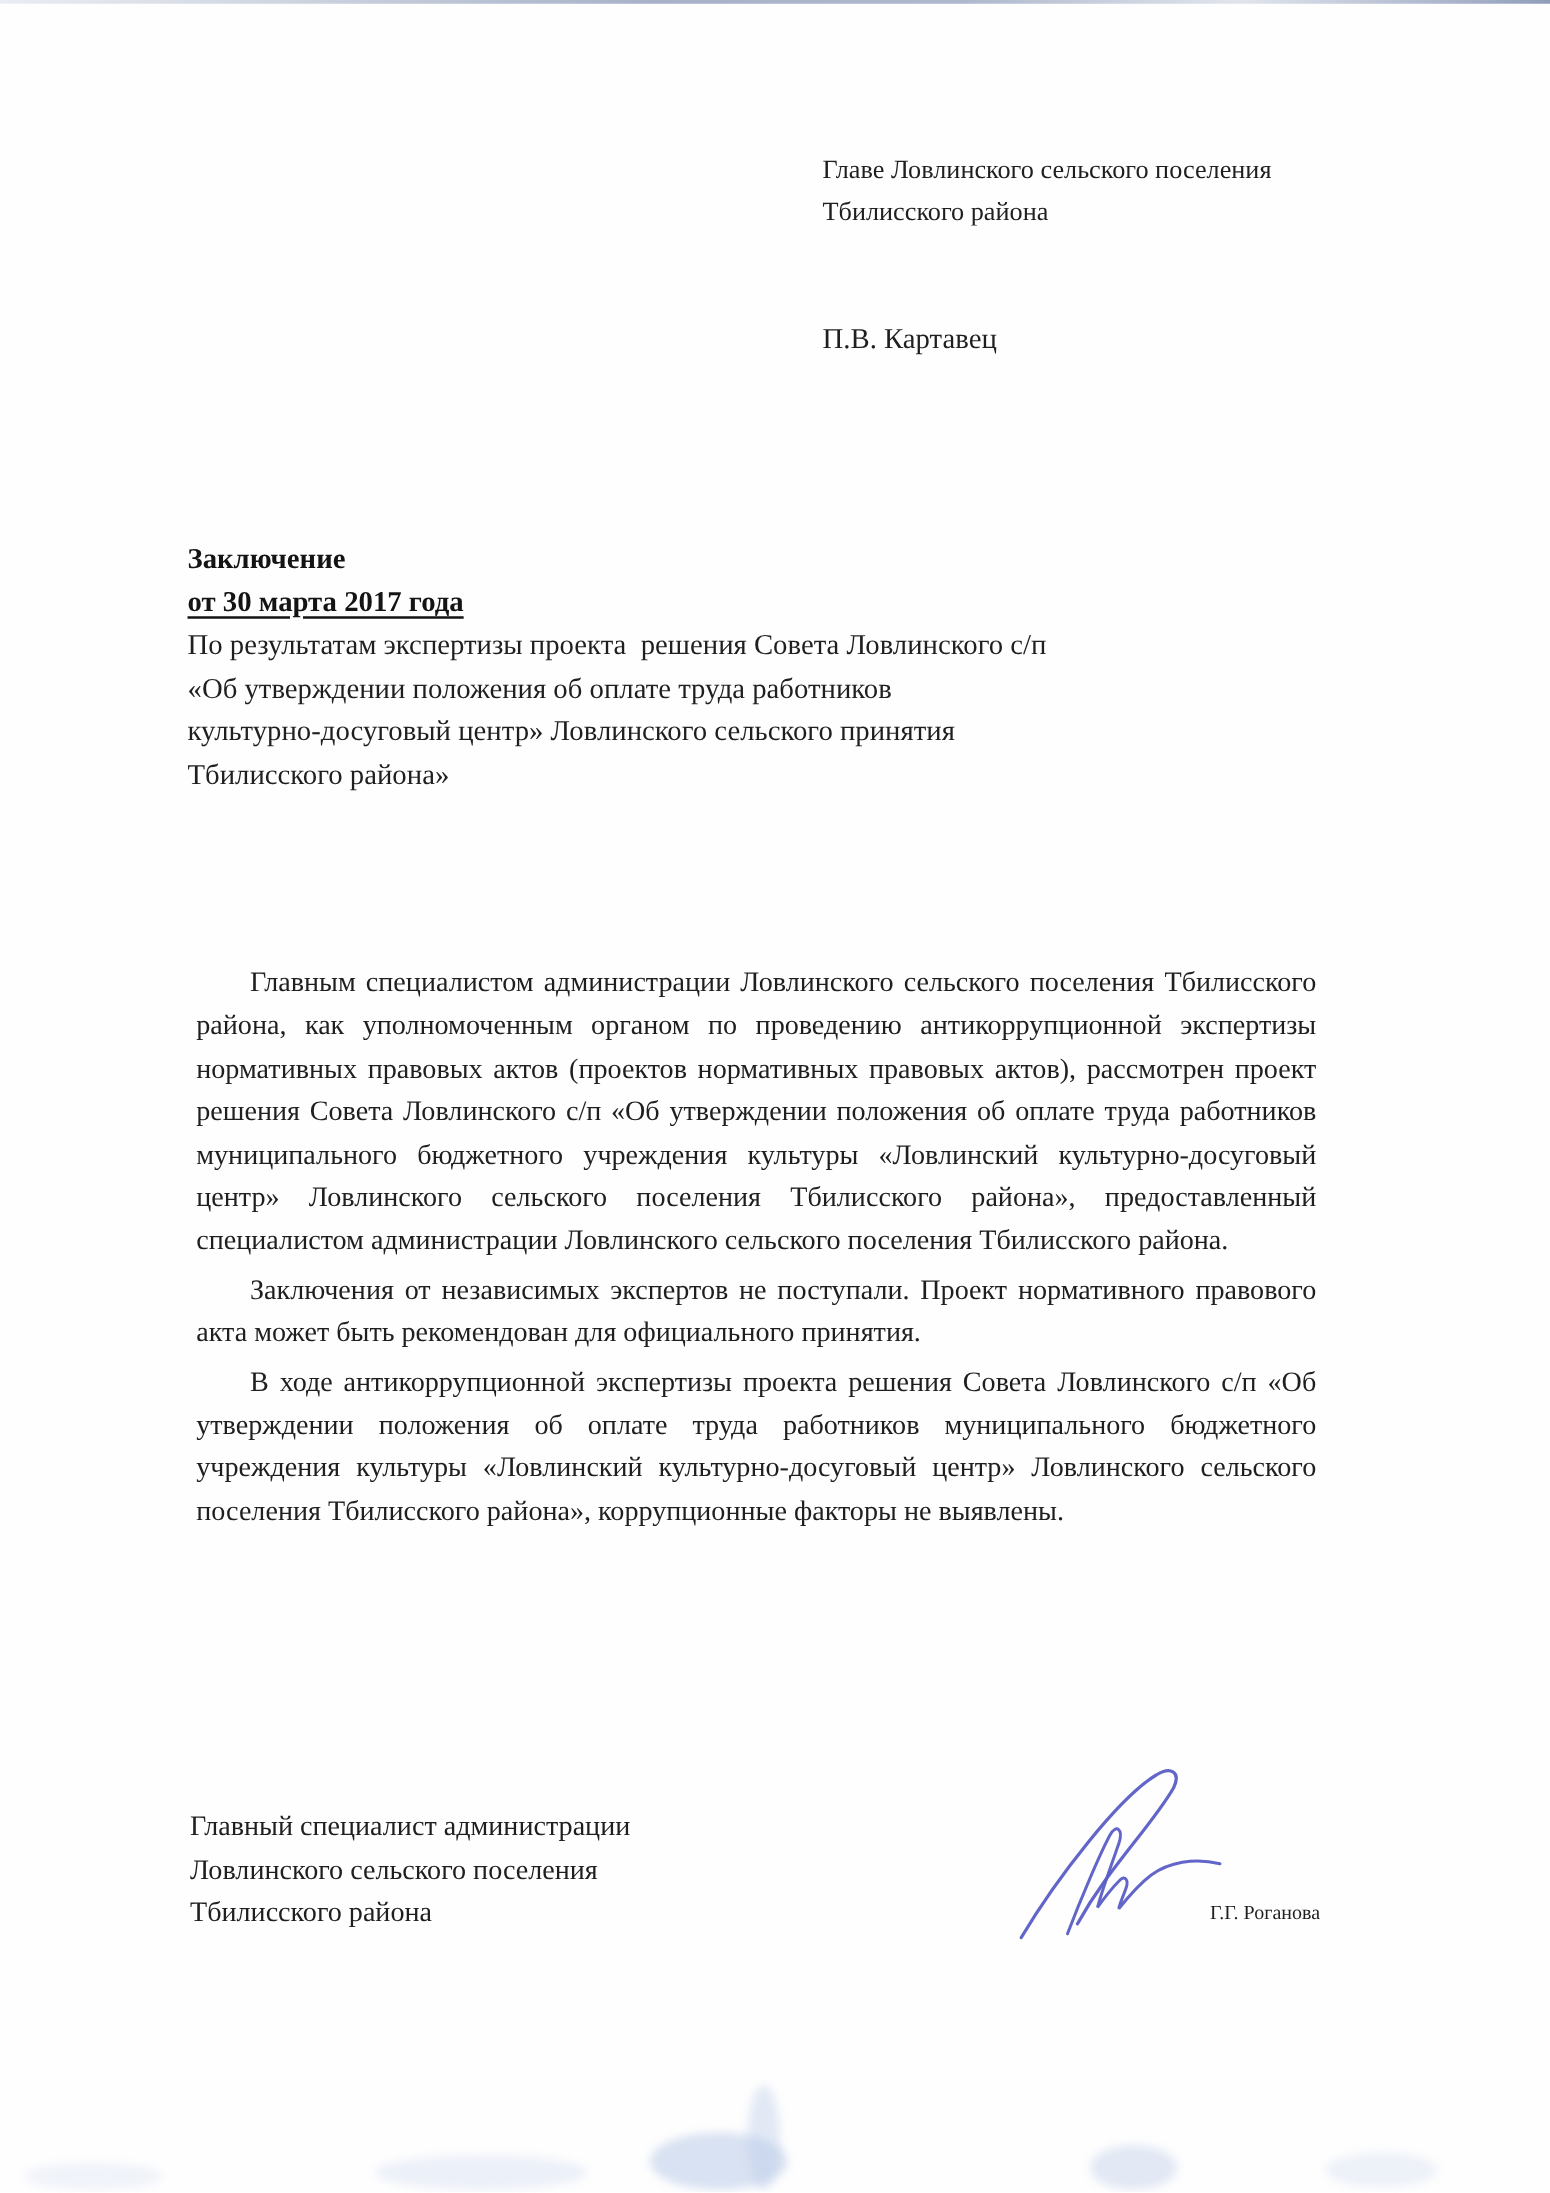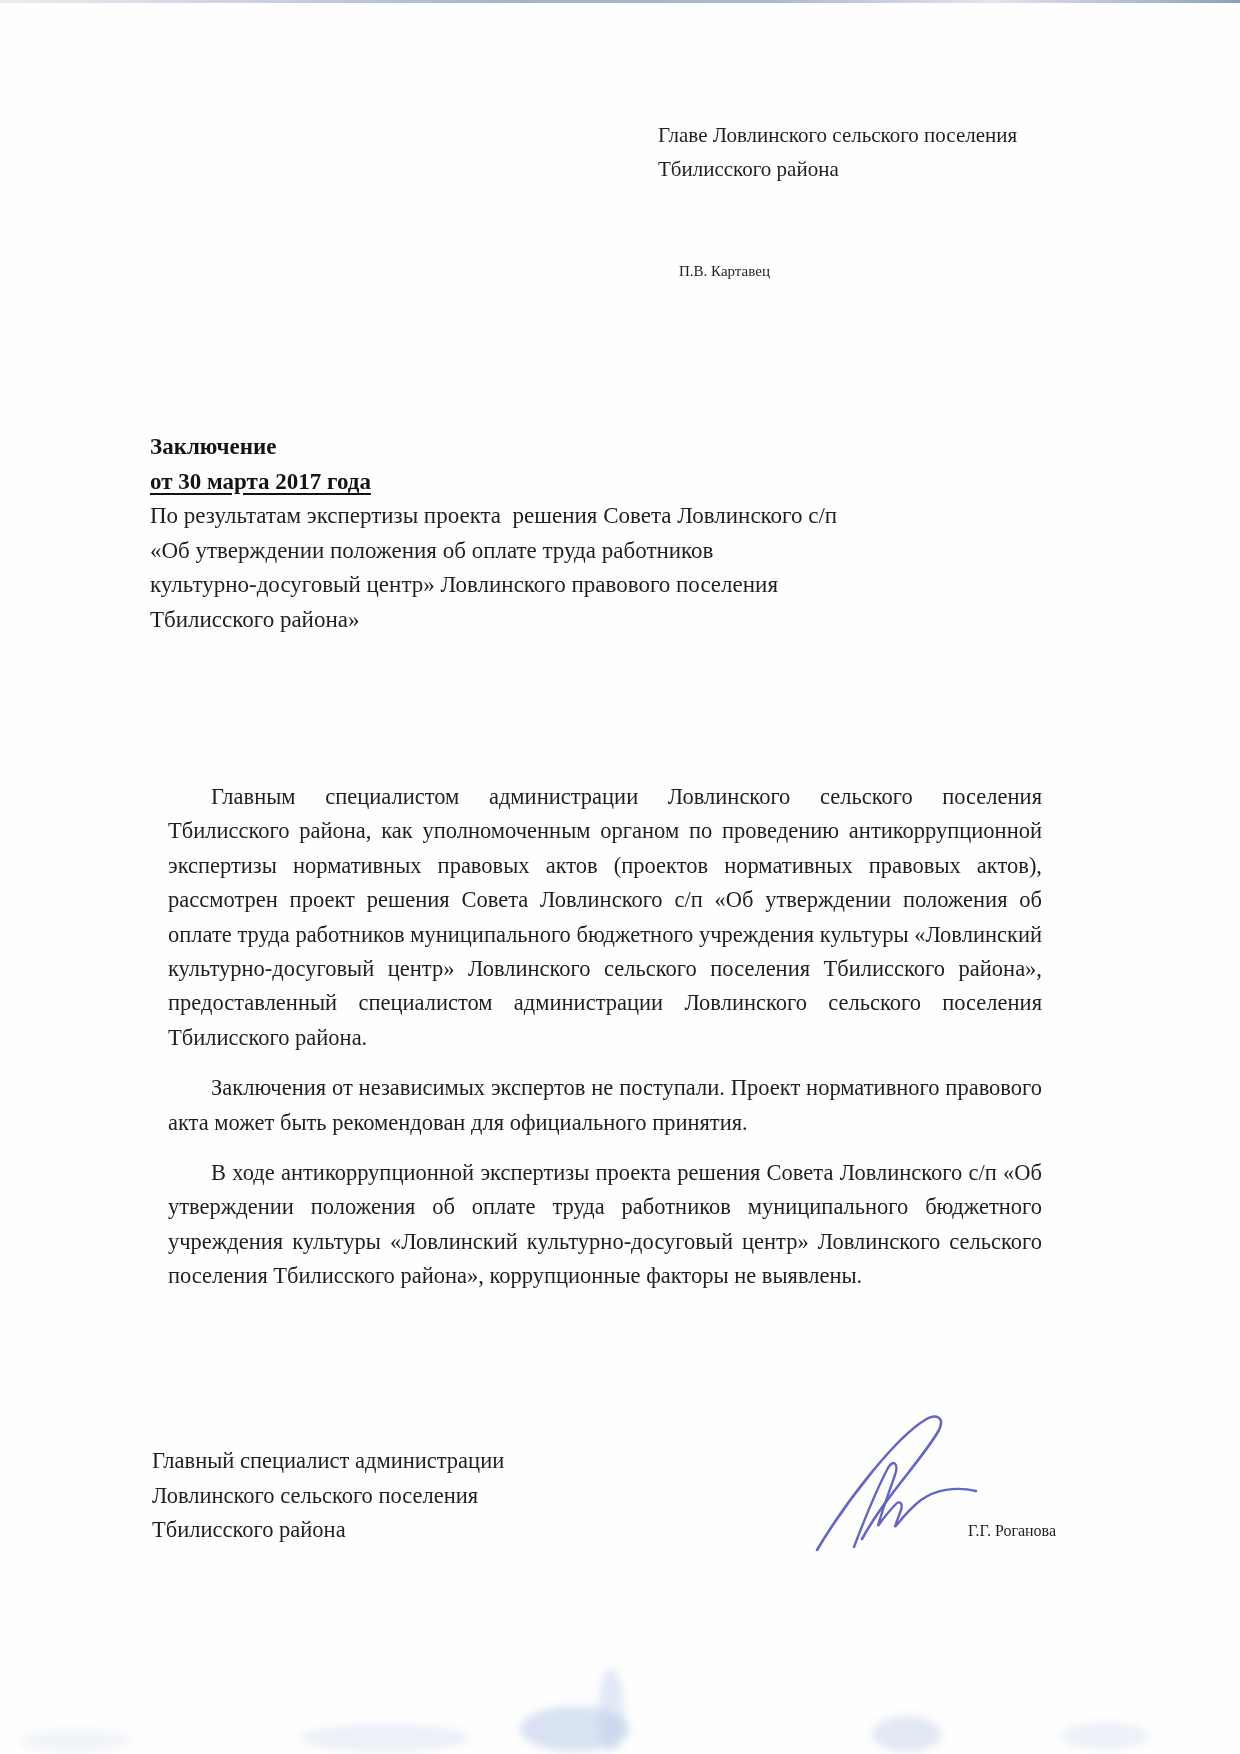--- a/index.html
+++ b/index.html
@@ -32,43 +32,43 @@
   .smudge.s4 { left: 300px; top: 1724px; width: 170px; height: 28px; background: rgba(200,212,236,0.32); }
   .smudge.s5 { left: 20px; top: 1730px; width: 110px; height: 22px; background: rgba(205,216,238,0.28); }
   .smudge.s6 { left: 1060px; top: 1722px; width: 90px; height: 28px; background: rgba(200,212,236,0.30); }
 
   
   .recipient {
     position: absolute; left: 658px; top: 118px;
     width: 470px; font-size: 21px; line-height: 34px;
   }
   .recipient-name {
-    position: absolute; left: 679px; top: 254px;
-    font-size: 15px; line-height: 34px;
+    position: absolute; left: 658px; top: 254px;
+    font-size: 23px; line-height: 34px;
   }
 
   
   .title-block {
     position: absolute; left: 150px; top: 430px; width: 908px;
     text-align: left; font-size: 23px; line-height: 34.5px;
   }
   .title-line { font-weight: bold; color: #141414; }
   .date-line {
     font-weight: bold; color: #141414;
     text-decoration: underline; text-underline-offset: 4px;
   }
   .subject-line { white-space: pre-wrap; }
 
   
   .body-block {
     position: absolute; left: 152px; top: 764px; width: 906px;
     font-size: 22.5px; line-height: 34.4px;
     text-align: justify;
   }
-  .body-block p { margin: 16px; text-indent: 43px; }
+  .body-block p { margin: 5px; text-indent: 43px; }
 
   
   .sign-block {
     position: absolute; left: 152px; top: 1444px;
     font-size: 22.5px; line-height: 34.6px;
   }
   .signer-name {
     position: absolute; left: 968px; top: 1514px;
     font-size: 16px; line-height: 34px;
   }
@@ -85,21 +85,21 @@
     <div>Главе Ловлинского сельского поселения</div>
     <div>Тбилисского района</div>
   </div>
   <div class="recipient-name">П.В. Картавец</div>
 
   <div class="title-block">
     <div class="title-line">Заключение</div>
     <div class="date-line">от 30 марта 2017 года</div>
     <div class="subject-line">По результатам экспертизы проекта  решения Совета Ловлинского с/п</div>
     <div class="subject-line">«Об утверждении положения об оплате труда работников</div>
-    <div class="subject-line">культурно-досуговый центр» Ловлинского правового поселения</div>
+    <div class="subject-line">культурно-досуговый центр» Ловлинского сельского принятия</div>
     <div class="subject-line">Тбилисского района»</div>
   </div>
 
   <div class="body-block">
     <p>Главным специалистом администрации Ловлинского сельского поселения Тбилисского района, как уполномоченным органом по проведению антикоррупционной экспертизы нормативных правовых актов (проектов нормативных правовых актов), рассмотрен проект решения Совета Ловлинского с/п «Об утверждении положения об оплате труда работников муниципального бюджетного учреждения культуры «Ловлинский культурно-досуговый центр» Ловлинского сельского поселения Тбилисского района», предоставленный специалистом администрации Ловлинского сельского поселения Тбилисского района.</p>
     <p>Заключения от независимых экспертов не поступали. Проект нормативного правового акта может быть рекомендован для официального принятия.</p>
     <p>В ходе антикоррупционной экспертизы проекта решения Совета Ловлинского с/п «Об утверждении положения об оплате труда работников муниципального бюджетного учреждения культуры «Ловлинский культурно-досуговый центр» Ловлинского сельского поселения Тбилисского района», коррупционные факторы не выявлены.</p>
   </div>
 
   <div class="sign-block">

